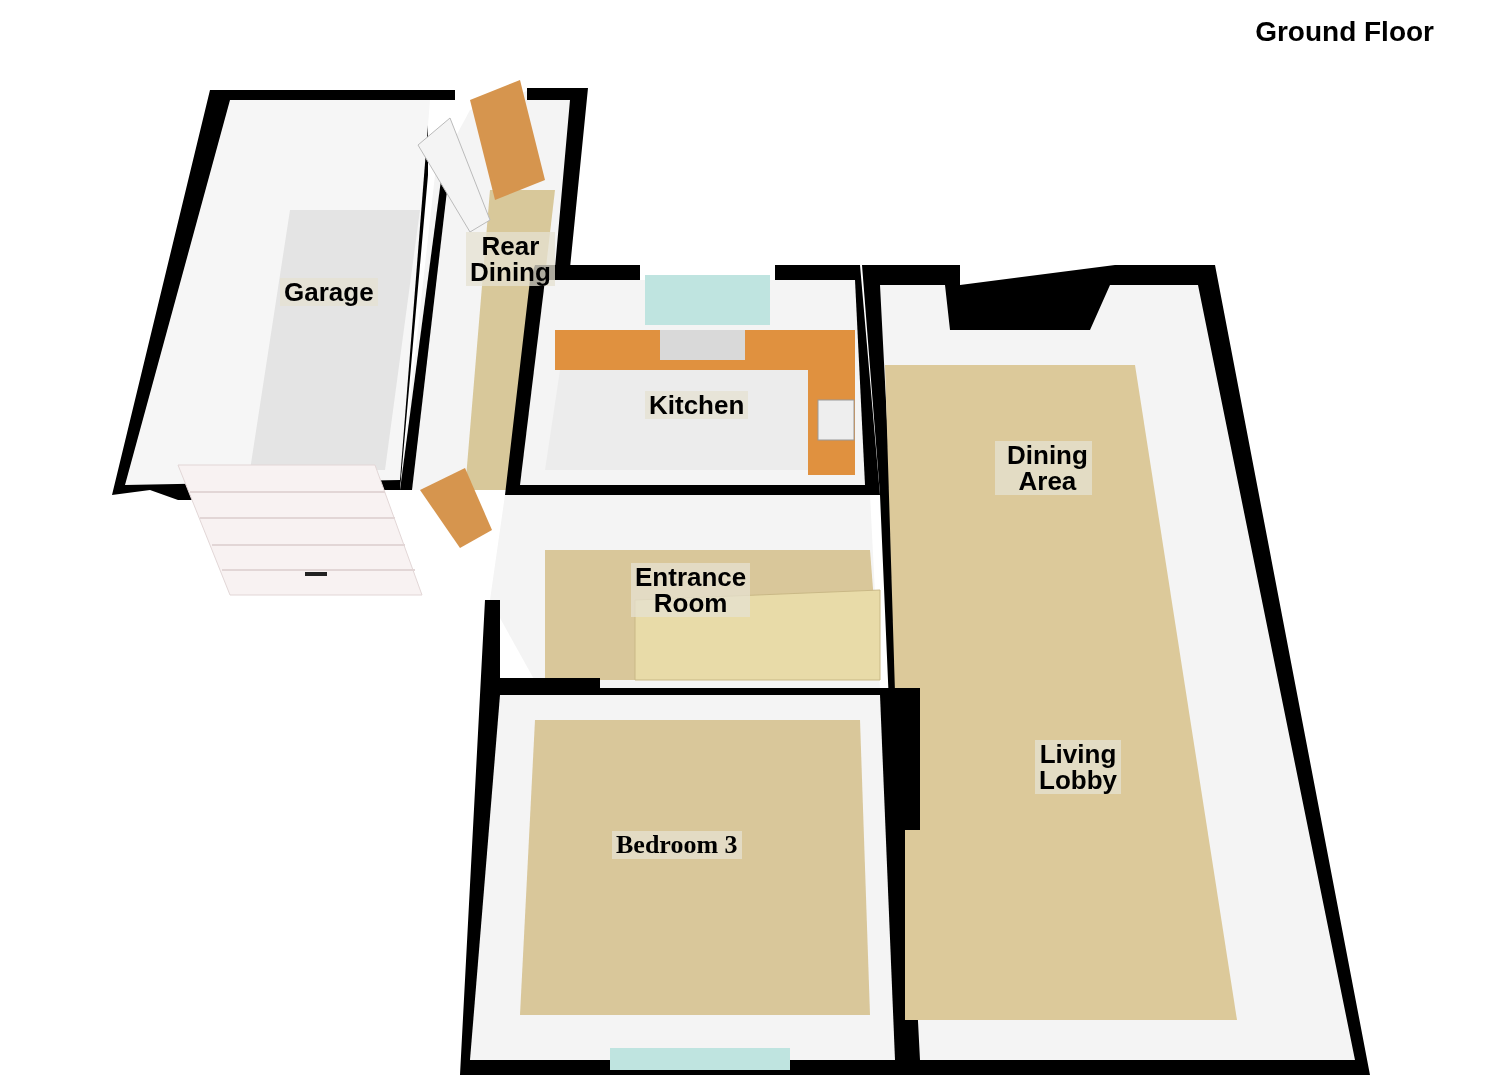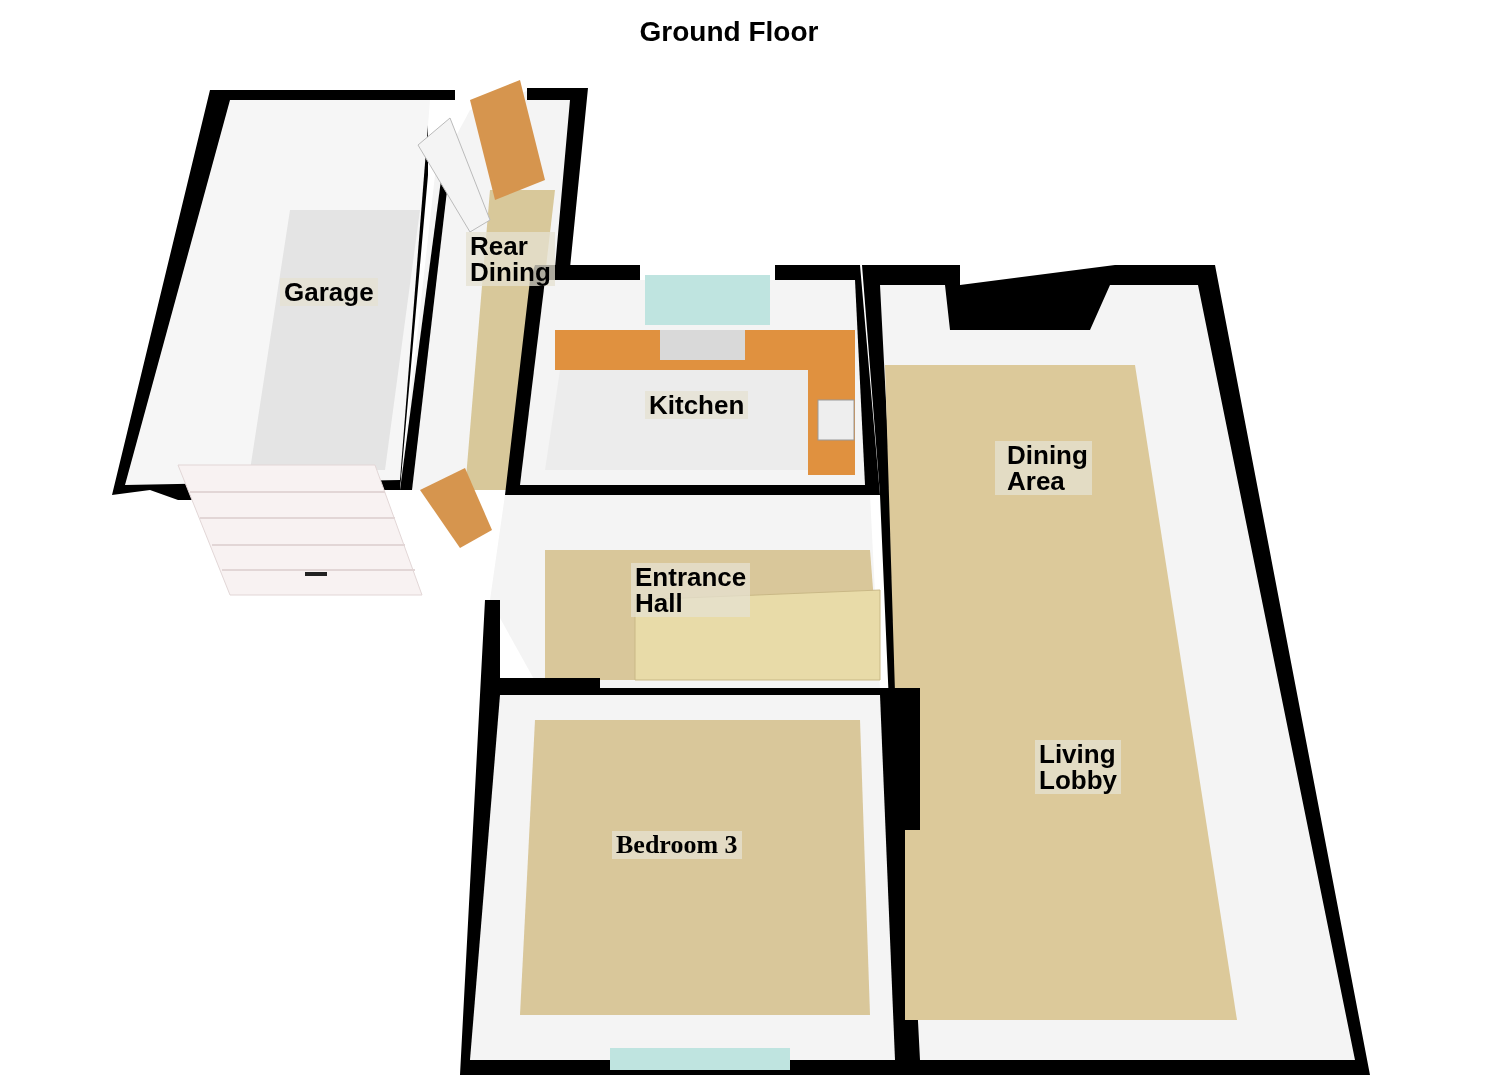--- a/index.html
+++ b/index.html
@@ -1,19 +1,19 @@
 <!DOCTYPE html>
 <html><head>
 <meta charset="utf-8">
 <style>
   html, body { margin:0; padding:0; background:#ffffff; }
   body { width:1485px; height:1080px; position:relative; overflow:hidden; font-family:"Liberation Sans", sans-serif; }
-  .title { position:absolute; left:12px; width:1434px; top:16px; text-align:center; font-weight:bold; font-size:28px; color:#000; }
+  .title { position:absolute; left:0; width:1434px; top:16px; text-align:right; font-weight:bold; font-size:28px; color:#000; }
   svg.plan { position:absolute; left:0; top:0; }
-  .label { position:absolute; font-weight:bold; font-size:26px; line-height:26px; color:#000; 
+  .label { position:absolute; font-weight:bold; font-size:26px; line-height:26px; color:#000; text-align:center;
            background:rgba(230,225,210,0.75); padding:1px 4px; }
 </style>
 </head>
 <body>
 
 <div class="title">Ground Floor</div>
 
 <svg class="plan" width="1485" height="1080" viewBox="0 0 1485 1080">
 
   <g>
@@ -72,16 +72,16 @@
     <polygon points="485,600 500,600 500,678 600,678 600,688 920,688 920,830 905,830 905,1075 460,1075" fill="#000"></polygon>
     <polygon points="500,695 880,695 895,1060 470,1060" fill="#f4f4f4"></polygon>
     <polygon points="535,720 860,720 870,1015 520,1015" fill="#d9c79a"></polygon>
     <rect x="610" y="1048" width="180" height="22" fill="#bfe4e0"></rect>
   </g>
 </svg>
 
 <div class="label" style="left:280px;top:278px;"><span>Garage</span></div>
 <div class="label" style="left:466px;top:232px;"><span>Rear</span><br><span>Dining</span></div>
 <div class="label" style="left:645px;top:391px;"><span>Kitchen</span></div>
-<div class="label" style="left:631px;top:563px;"><span>Entrance</span><br><span>Hall</span></div>
+<div class="label" style="left:631px;top:563px;"><span>Entrance</span><br><span>Room</span></div>
 <div class="label" style="left:995px;top:441px;padding-left:12px;"><span>Dining</span><br><span>Area</span></div>
 <div class="label" style="left:1035px;top:740px;"><span>Living</span><br><span>Lobby</span></div>
 <div class="label" style="left:612px;top:831px;font-family:Liberation Serif, serif;"><span>Bedroom 3</span></div>
 
 </body></html>

